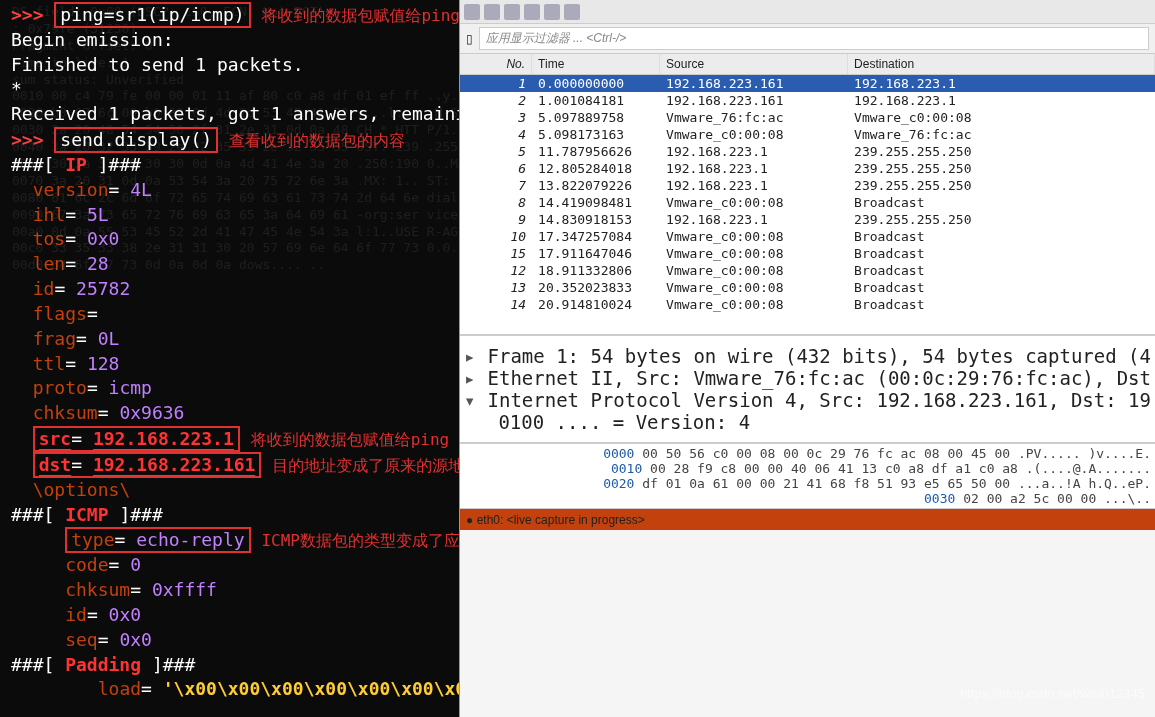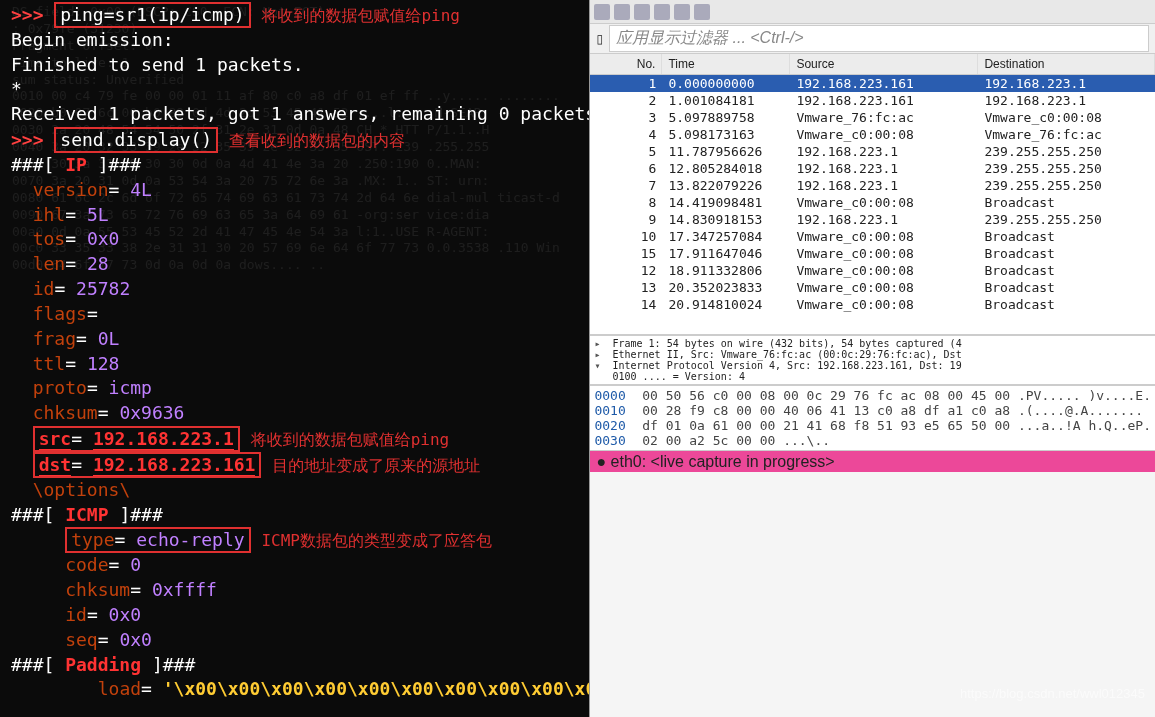--- a/index.html
+++ b/index.html
@@ -97,80 +97,80 @@
   align-items: center;
   gap: 6px;
   height: 30px;
 }
 .filter-input {
   flex: 1;
   background: #fff;
   border: 1px solid #ccc;
   padding: 2px 6px;
   color: #888;
-  font-size: 16px;
+  font-size: 12px;
   font-style: italic;
 }
 .packet-table {
   background: #fff;
   overflow: hidden;
   height: 280px;
 }
 .packet-header {
   display: flex;
   background: #ececec;
   border-bottom: 1px solid #ccc;
   font-weight: normal;
 }
 .packet-header > div {
   padding: 3px 6px;
   border-right: 1px solid #ddd;
 }
-.col-no { width: 72px; text-align: right; padding-right: 8px; }
+.col-no { width: 72px; text-align: right; padding-right: 8px; font-style: italic; }
 .col-time { width: 128px; }
 .col-src { width: 188px; }
 .col-dst { flex: 1; }
 .packet-row {
   display: flex;
   padding: 0;
   font-family: monospace;
   font-size: 13px;
 }
 .packet-row > div { padding: 1px 6px; white-space: nowrap; }
 .packet-row.selected {
   background: #2a5db0;
   color: #fff;
 }
 .packet-details {
   background: #fff;
   border-top: 2px solid #ccc;
   font-family: monospace;
-  font-size: 10px;
+  font-size: 19px;
   color: #222;
-  padding: 2px 4px;
+  padding: 9px 4px;
   overflow: hidden;
 }
 .tree-row { white-space: nowrap; }
 .tree-toggle { color: #555; display: inline-block; width: 12px; }
 .hex-dump {
   background: #fff;
   border-top: 2px solid #ccc;
   font-family: monospace;
   font-size: 13px;
   color: #444;
   padding: 2px 4px;
 }
-.hex-row { white-space: nowrap; }
+.hex-row { white-space: nowrap; text-align: right; }
 .hex-offset { color: #1e5aa8; display: inline-block; width: 40px; }
 
 .status-bar {
   border-top: 1px solid #ccc;
-  background: #ec4899;
+  background: #c2410c;
   padding: 2px 6px;
-  font-size: 16px;
+  font-size: 12px;
   display: flex;
   justify-content: space-between;
   height: 22px;
   align-items: center;
 }
 .watermark {
   position: absolute;
   bottom: 16px;
   right: 10px;
   color: rgba(255,255,255,0.6);

